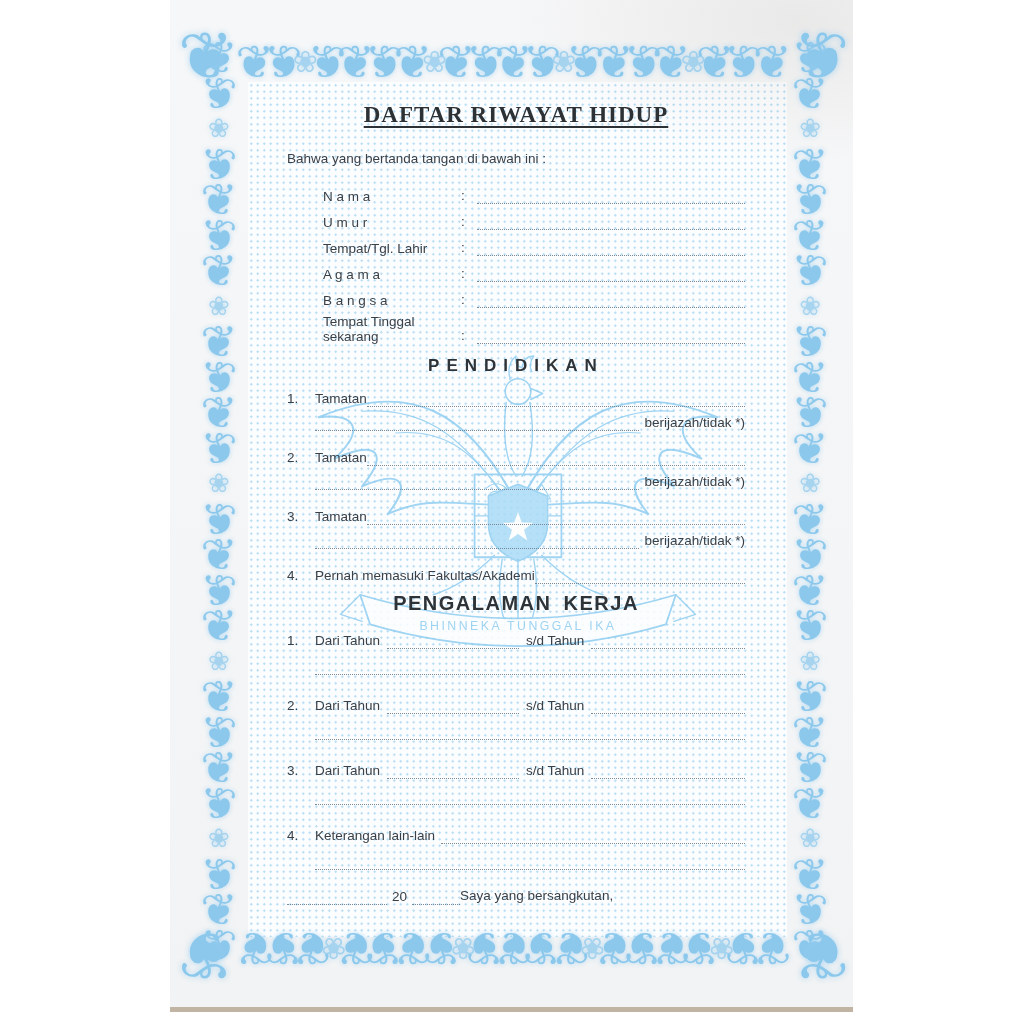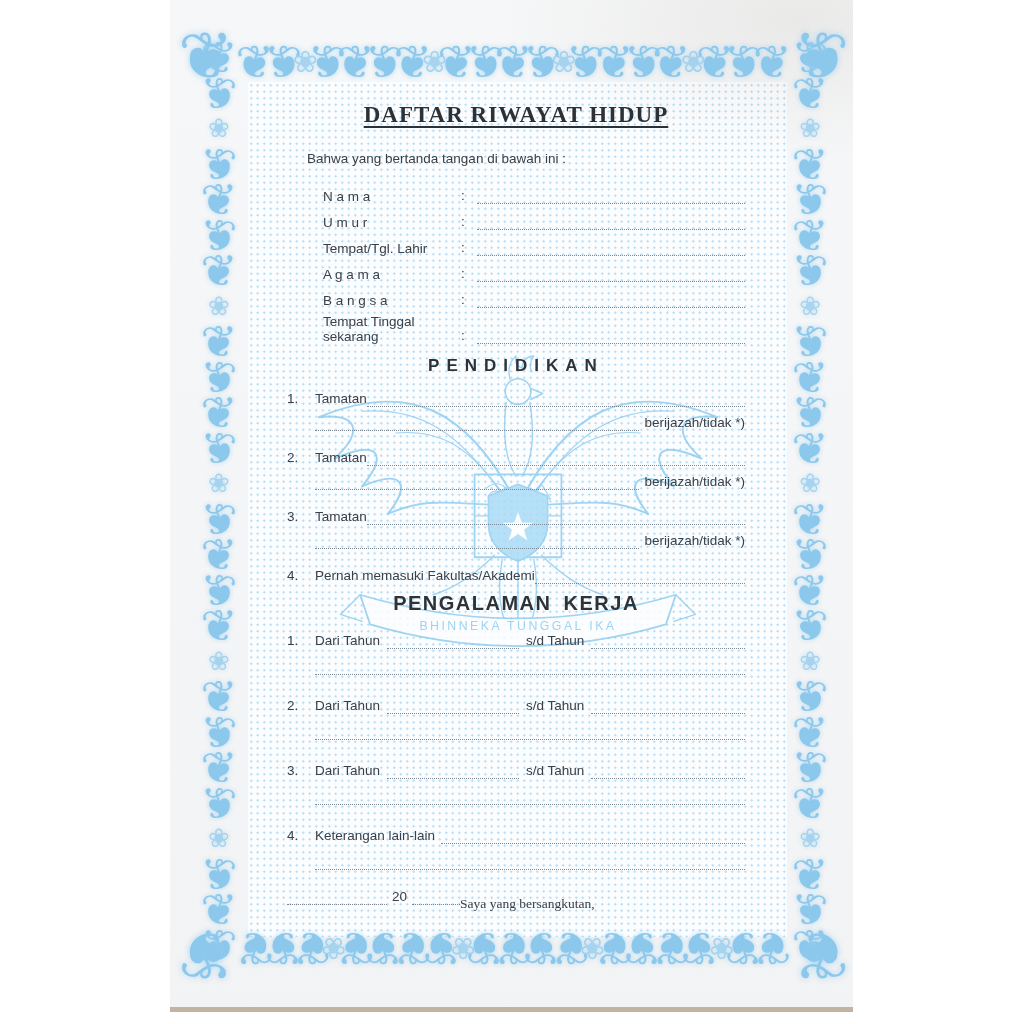--- a/index.html
+++ b/index.html
@@ -45,21 +45,21 @@
   }
 
   
   .watermark{position:absolute;left:50%;top:258px;width:434px;height:326px;transform:translateX(-50%);z-index:1;opacity:.85;}
 
   
   .content{position:absolute;inset:0;z-index:2;padding:14px 42px 0 39px;font-size:13.5px;line-height:17px;}
   .title{margin:10px 0 0;text-align:center;font-family:"Liberation Serif","DejaVu Serif",serif;
          font-size:23px;font-weight:bold;letter-spacing:1px;color:#2c3136;
          text-decoration:underline;text-underline-offset:4px;}
-  .intro{margin-top:27px;margin-left:20px;}
+  .intro{margin-top:27px;}
   .id-rows{margin-top:11px;margin-left:36px;}
   .id-row{display:flex;align-items:flex-end;min-height:26px;}
   .id-label{width:138px;flex:none;line-height:15px;}
   .id-colon{width:16px;flex:none;text-align:left;}
   .dotline{flex:1;border-bottom:1.7px dotted #73808d;height:3px;opacity:.92;}
   .statement{margin-top:15px;}
   .sec-head{text-align:center;font-weight:bold;color:#2e3338;}
   .sec-head.edu{font-size:17px;letter-spacing:7px;margin:13px 0 9px;}
   .sec-head.work{font-size:20px;letter-spacing:1.5px;word-spacing:5px;margin:8px 0 11px;}
   .line{display:flex;align-items:flex-end;min-height:24px;}
@@ -71,21 +71,21 @@
   .work-item{margin-bottom:13px;}
   .work-item .line{min-height:26px;}
   .w-dots1{flex:none;width:132px;margin:0 7px;}
   .sd{flex:none;margin-right:7px;}
   .closing{margin-top:15px;}
   .date-block{margin-top:7px;display:flex;flex-direction:row;align-items:flex-start;padding-right:36px;}
   .date-line{display:flex;align-items:flex-end;min-height:22px;}
   .d1{flex:none;width:100px;}
   .d2{flex:none;width:48px;}
   .date-line .yr{margin:0 5px;}
-  .sign-caption{margin-top:12px;font-family:Liberation Serif, serif;}
+  .sign-caption{margin-top:4px;}
 </style>
 </head>
 <body>
 
 <div class="paper">
 
   <div class="orn orn-top"><span class="og">❦</span><span class="og flip">❦</span><span class="og med">❀</span><span class="og flip">❦</span><span class="og">❦</span><span class="og flip">❦</span><span class="og">❦</span><span class="og med">❀</span><span class="og">❦</span><span class="og flip">❦</span><span class="og">❦</span><span class="og flip">❦</span><span class="og med">❀</span><span class="og flip">❦</span><span class="og">❦</span><span class="og flip">❦</span><span class="og">❦</span><span class="og med">❀</span><span class="og">❦</span><span class="og flip">❦</span><span class="og">❦</span></div>
   <div class="orn orn-bottom"><span class="og">❦</span><span class="og flip">❦</span><span class="og med">❀</span><span class="og flip">❦</span><span class="og">❦</span><span class="og flip">❦</span><span class="og">❦</span><span class="og med">❀</span><span class="og">❦</span><span class="og flip">❦</span><span class="og">❦</span><span class="og flip">❦</span><span class="og med">❀</span><span class="og flip">❦</span><span class="og">❦</span><span class="og flip">❦</span><span class="og">❦</span><span class="og med">❀</span><span class="og">❦</span><span class="og flip">❦</span><span class="og">❦</span></div>
   <div class="orn orn-left">
       <span class="og">❦</span>

